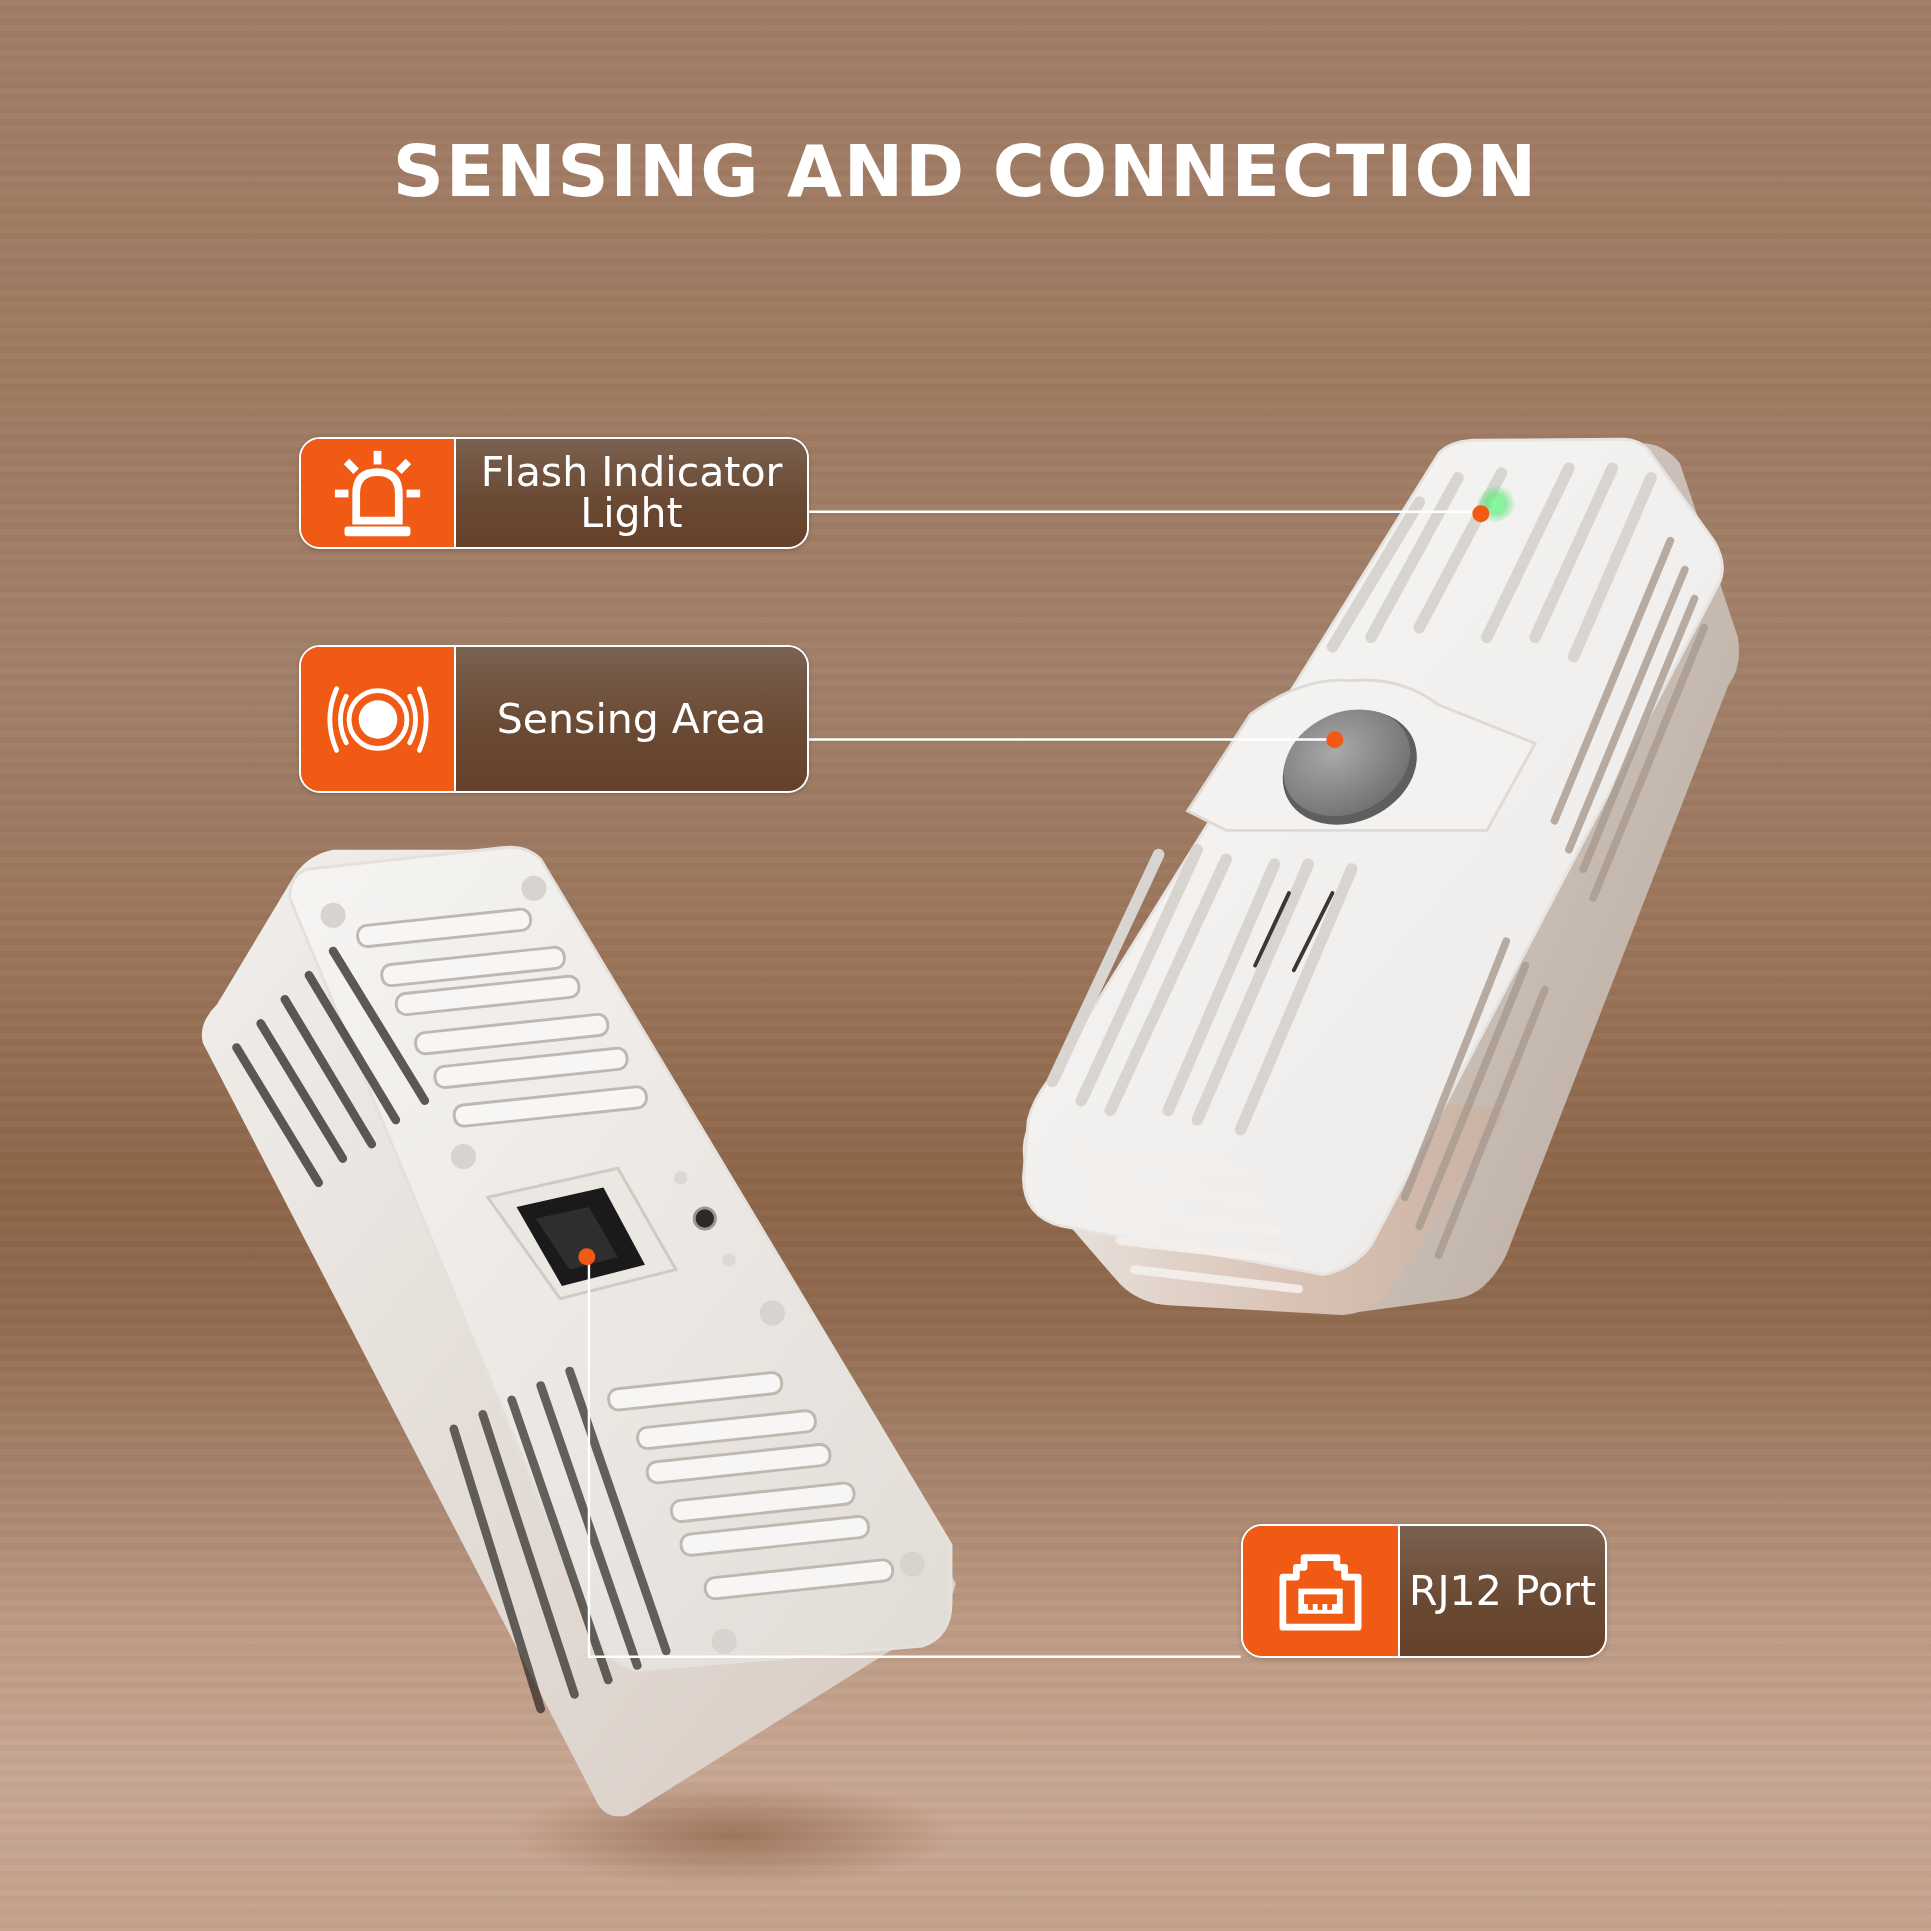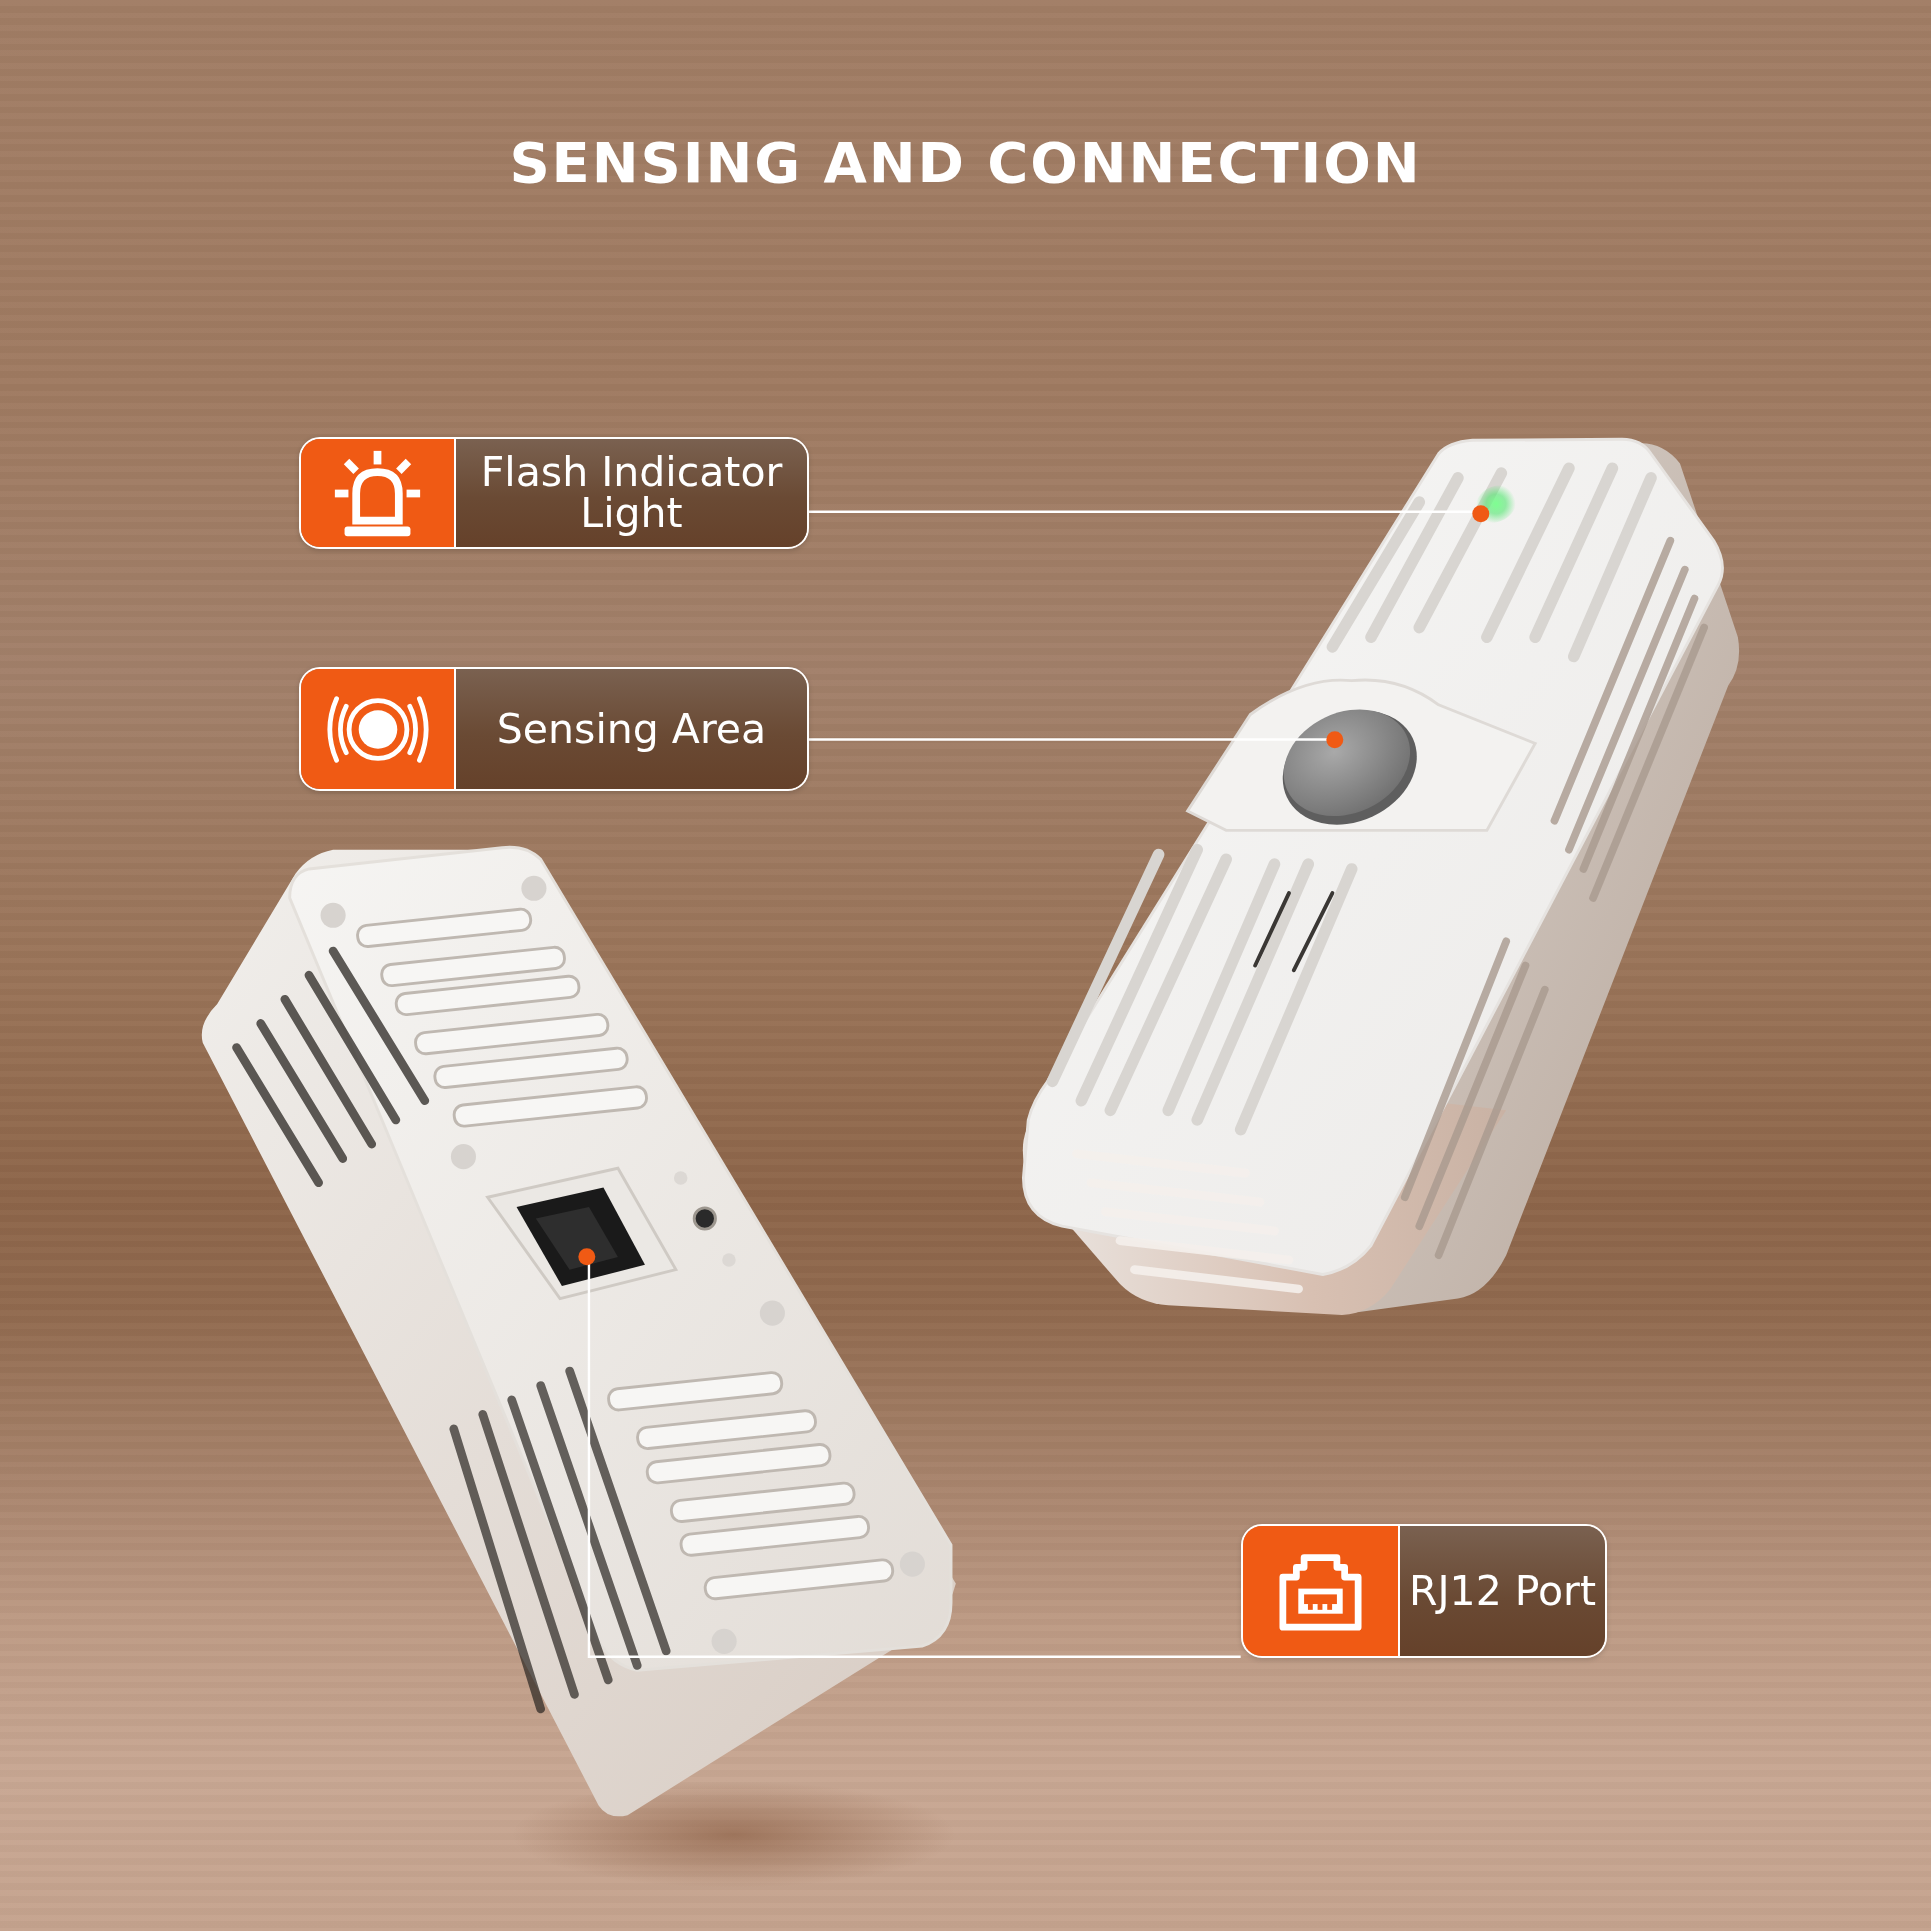--- a/index.html
+++ b/index.html
@@ -10,21 +10,21 @@
       #a17d65 0%, #9f7a61 20%, #a2806a 35%, #9a7459 50%,
       #8d6549 62%, #916a4f 68%, #a6826a 76%, #bd9a84 84%, #c8a793 92%, #c5a38e 100%);
   }
   .bg-grain {
     position: absolute; inset: 0; pointer-events: none;
     background: repeating-linear-gradient(180deg, rgba(255,255,255,0.02) 0 5.8px, rgba(0,0,0,0.02) 5.8px 12.6px);
   }
   .title {
     position: absolute; left: 0; right: 0; top: 130px;
     text-align: center; color: #ffffff; font-weight: bold;
-    font-size: 56px; letter-spacing: 1.9px;
+    font-size: 71px; letter-spacing: 1.9px;
     font-family: "DejaVu Sans", sans-serif;
   }
   .devices-svg { position: absolute; left: 0; top: 0; }
   .callout {
     position: absolute; display: flex; box-sizing: border-box;
     border: 2.9px solid #ffffff; border-radius: 21px; overflow: hidden;
     box-shadow: 0 1.9px 5.8px rgba(0,0,0,0.15);
   }
   .callout .icon-box {
     background: #f05a14; display: flex; align-items: center; justify-content: center;
@@ -227,21 +227,21 @@
       </g>
       <path d="M26 76 L26 48 Q26 26 48 26 Q70 26 70 48 L70 76 Z" fill="none" stroke="#ffffff" stroke-width="8"></path>
     </svg>
   </div>
   <div class="label-box">
     <span class="label-text">Flash Indicator
 Light</span>
   </div>
 </div>
 
-<div class="callout" style="left:299px; top:667px; width:510px; height:124px;">
+<div class="callout" style="left:299px; top:645px; width:510px; height:148px;">
   <div class="icon-box" style="width:153px;">
     <svg width="106" height="93" viewBox="0 0 110 96">
       <circle cx="55" cy="48" r="20" fill="#ffffff"></circle>
       <circle cx="55" cy="48" r="30" fill="none" stroke="#ffffff" stroke-width="5"></circle>
       <path d="M22 24 Q10 48 22 72" fill="none" stroke="#ffffff" stroke-width="5" stroke-linecap="round"></path>
       <path d="M12 16 Q-2 48 12 80" fill="none" stroke="#ffffff" stroke-width="5" stroke-linecap="round"></path>
       <path d="M88 24 Q100 48 88 72" fill="none" stroke="#ffffff" stroke-width="5" stroke-linecap="round"></path>
       <path d="M98 16 Q112 48 98 80" fill="none" stroke="#ffffff" stroke-width="5" stroke-linecap="round"></path>
     </svg>
   </div>

